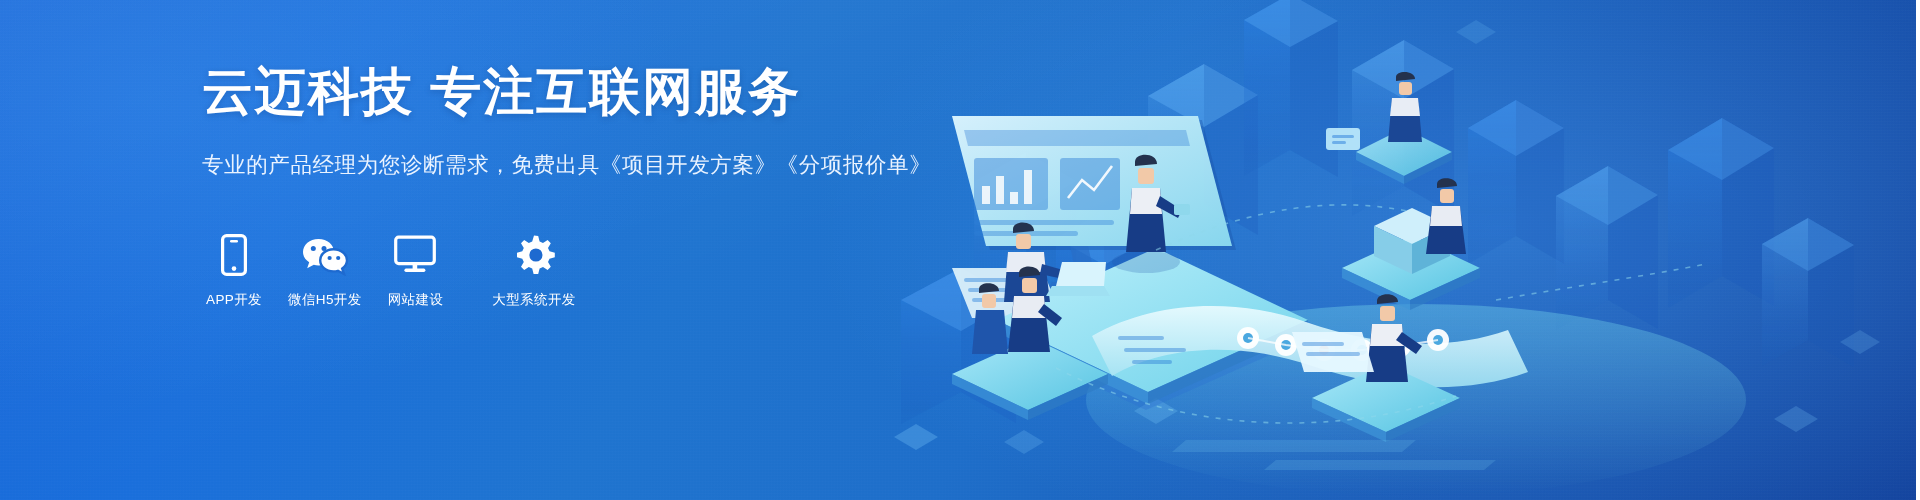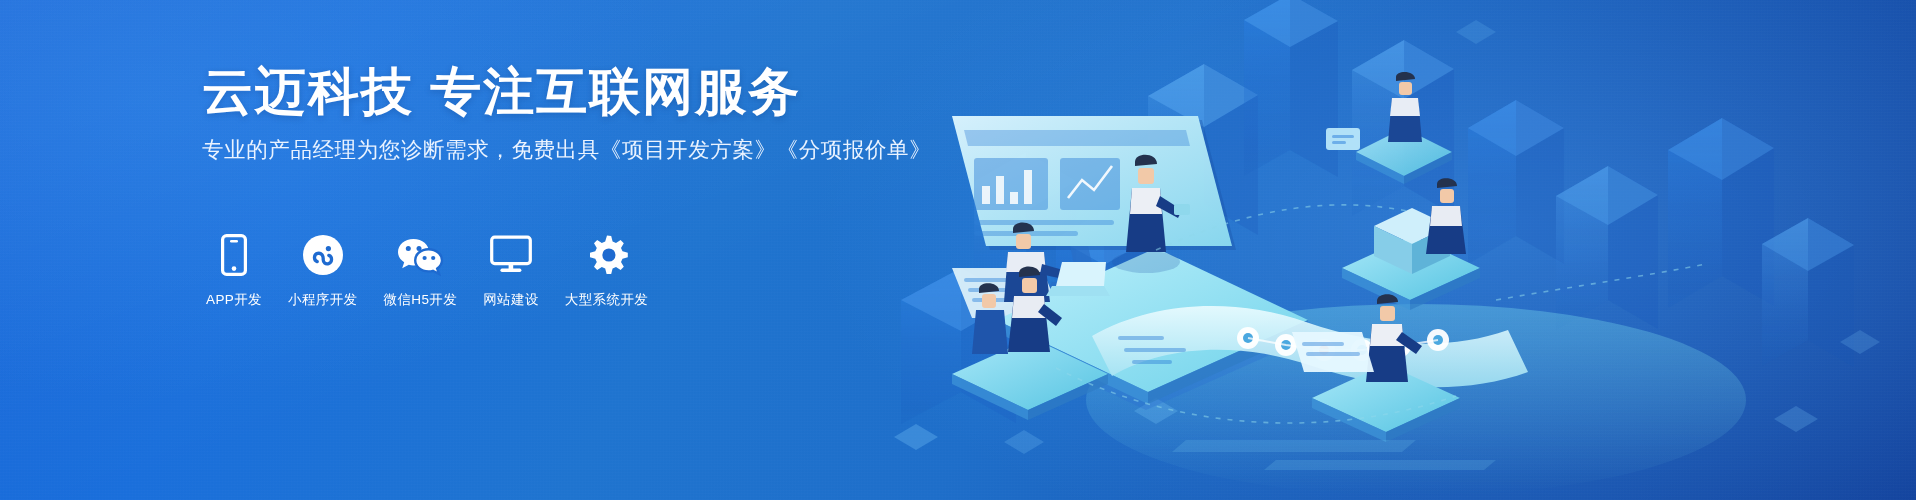--- a/index.html
+++ b/index.html
@@ -28,34 +28,34 @@
   }
 
   
   .copy{position:absolute;left:202px;top:62px;width:760px;}
   .headline{
     font-size:51px;line-height:1.18;font-weight:700;color:#ffffff;
     letter-spacing:2px;white-space:nowrap;
     text-shadow:0 2px 6px rgba(0,40,100,.22);
   }
   .sub{
-    margin-top:11px;color:#eaf3ff;font-size:21.5px;line-height:1.62;
+    margin-top:26px;color:#eaf3ff;font-size:21.5px;line-height:1.62;
     letter-spacing:.6px;white-space:nowrap;font-weight:400;
   }
   .sub div{white-space:nowrap;}
 
   
   .services{
     position:absolute;left:206px;top:233px;display:flex;align-items:center;
   }
   .svc{
     display:flex;flex-direction:column;align-items:center;
     margin-right:26px;cursor:pointer;
   }
-  .svc:last-child{margin-right:0;}
+  .svc:last-child{margin-right:0;margin-left:23px;}
   .svc-ico{
     height:44px;display:flex;align-items:center;justify-content:center;
     margin-bottom:14px;
   }
   .svc-ico svg{display:block;}
   .svc-label{
     color:#ffffff;font-size:13.5px;letter-spacing:.4px;white-space:nowrap;
     text-align:center;
   }
 
@@ -339,31 +339,20 @@
       <div class="svc-ico">
         <svg width="26" height="42" viewBox="0 0 26 42">
           <rect x="1.6" y="1.6" width="22.8" height="38.8" rx="4" fill="none" stroke="#ffffff" stroke-width="3.2"></rect>
           <rect x="9" y="6" width="8" height="2.6" rx="1.3" fill="#ffffff"></rect>
           <circle cx="13" cy="34.6" r="2.3" fill="#ffffff"></circle>
         </svg>
       </div>
       <div class="svc-label">APP开发</div>
     </div>
 
-    <div class="svc">
-      <div class="svc-ico">
-        <svg width="42" height="42" viewBox="0 0 42 42">
-          <circle cx="21" cy="21" r="20" fill="#ffffff"></circle>
-          <path d="M15.2 27.6 C 11.4 26.2, 11.6 20.4, 15.6 19.4 C 19.4 18.5, 21.4 21.8, 21.2 25.0
-                   C 21.0 28.4, 23.4 30.6, 26.6 29.6 C 30.4 28.4, 30.6 22.6, 26.8 21.4" fill="none" stroke="#1e6ad0" stroke-width="3.3" stroke-linecap="round"></path>
-          <circle cx="26.4" cy="14.6" r="2.6" fill="#1e6ad0"></circle>
-        </svg>
-      </div>
-      <div class="svc-label">小程序开发</div>
-    </div>
 
     <div class="svc">
       <div class="svc-ico">
         <svg width="48" height="42" viewBox="0 0 48 42">
           <path d="M17.5 5 C 8.6 5, 2 10.9, 2 18.1 C 2 22.2, 4.4 25.9, 8.2 28.3 L 6.2 34.2 L 12.8 30.8
                    C 14.3 31.2, 15.9 31.4, 17.5 31.4 C 26.4 31.4, 33 25.4, 33 18.1 C 33 10.9, 26.4 5, 17.5 5 Z" fill="#ffffff"></path>
           <circle cx="12.3" cy="14.6" r="2.5" fill="#1e6ad0"></circle>
           <circle cx="23.0" cy="14.6" r="2.5" fill="#1e6ad0"></circle>
           <path d="M32.5 15.2 C 24.8 15.2, 19.2 20.3, 19.2 26.3 C 19.2 32.4, 24.8 37.4, 32.5 37.4
                    C 34.0 37.4, 35.5 37.2, 36.9 36.8 L 43.1 40.0 L 41.2 34.6 C 44.3 32.5, 46 29.6, 46 26.3

